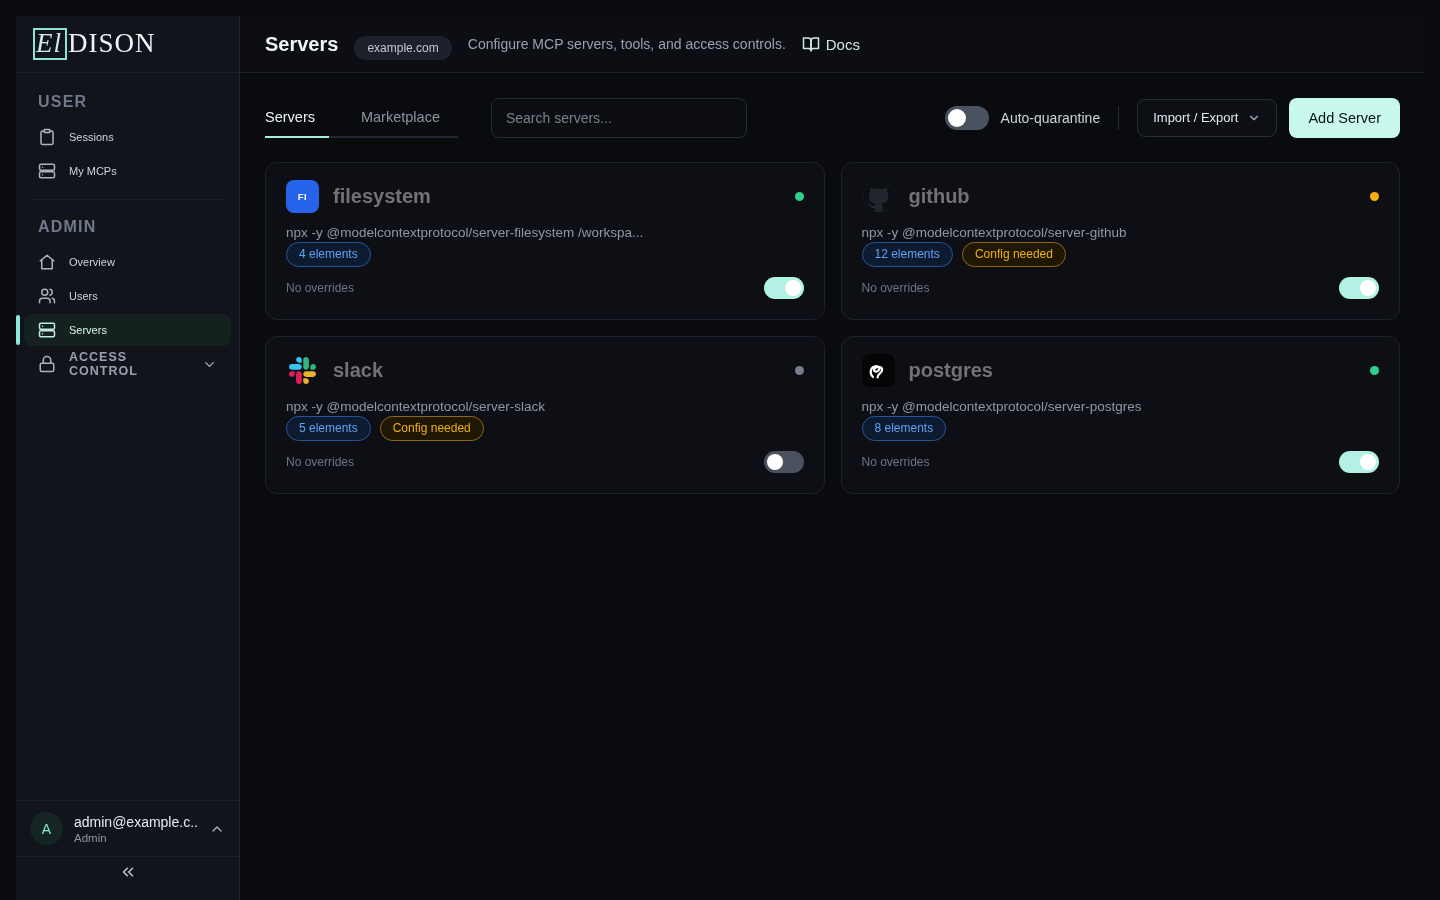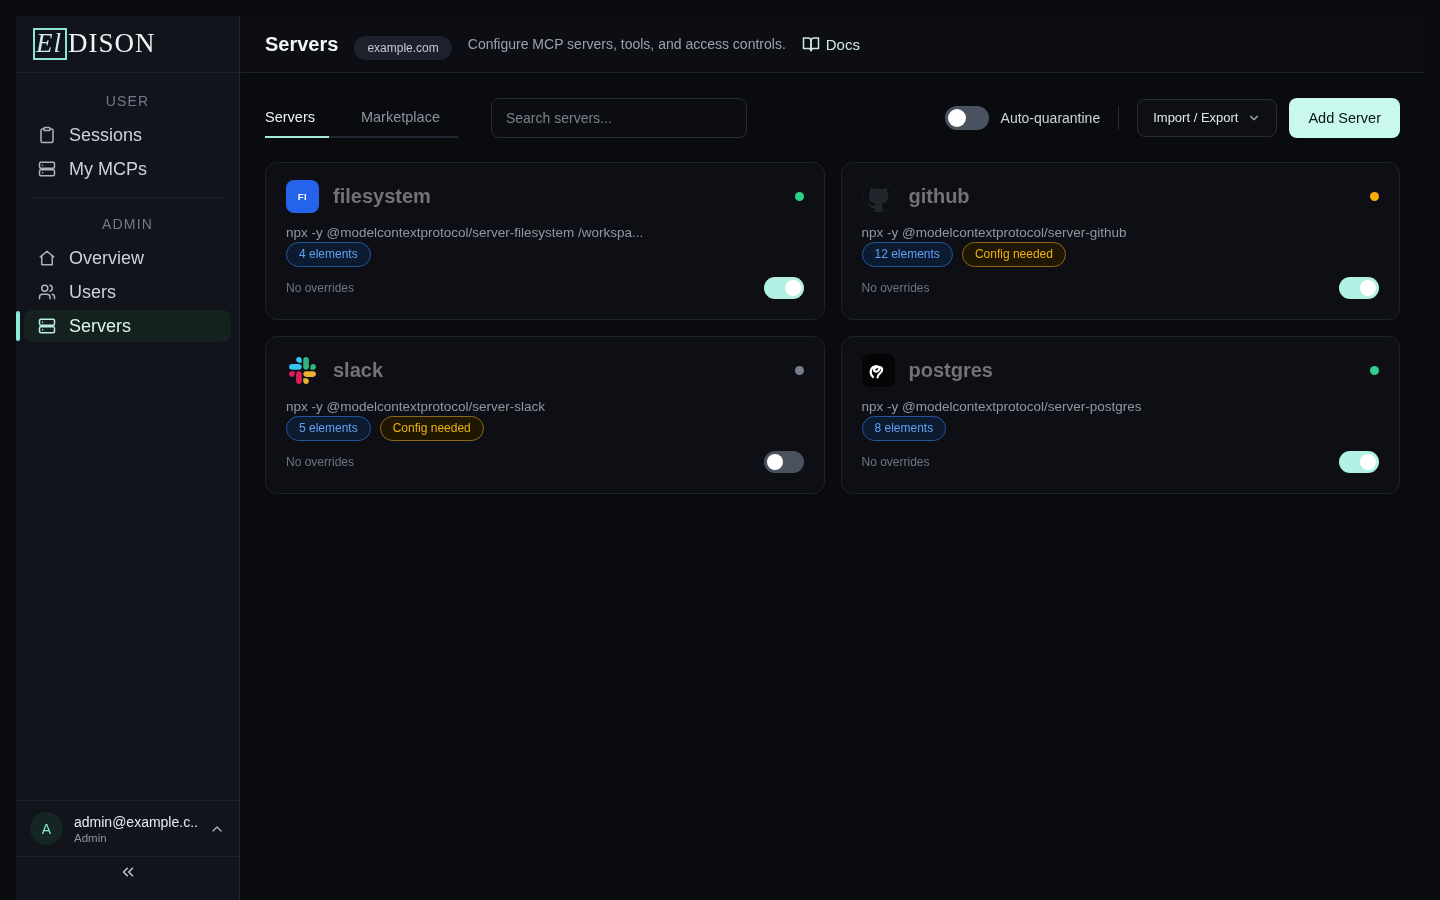--- a/index.html
+++ b/index.html
@@ -10,24 +10,24 @@
 
   
   .sidebar { position:absolute; left:16px; top:16px; bottom:0; width:224px;
     background:#12141b; border-right:1px solid #232733; display:flex; flex-direction:column; }
   .logo-row { height:57px; display:flex; align-items:center; padding-left:17px;
     border-bottom:1px solid #1e222c; flex:none; }
   .logo { font-family:"Liberation Serif", serif; font-size:27px; color:#f0f2f5; letter-spacing:1px; }
   .logo-box { display:inline-block; border:2px solid #8fe3d4; color:#c6eee6; font-style:italic;
     padding:0 3px 1px 1px; margin-right:1px; line-height:1; }
   .nav { padding:14px 0 0; flex:1; }
-  .section-label { font-size:14px; font-weight:normal; letter-spacing:1.2px; color:#717a8a;
-    padding:6px 22px 8px; text-transform:uppercase;text-align:center; }
+  .section-label { font-size:16px; font-weight:bold; letter-spacing:1.2px; color:#717a8a;
+    padding:6px 22px 8px; text-transform:uppercase; }
   .nav-item { position:relative; display:flex; align-items:center; gap:13px; height:32px;
-    margin:2px 8px; padding:0 14px; border-radius:8px; color:#ccd2dc; font-size:18px; cursor:pointer; }
+    margin:2px 8px; padding:0 14px; border-radius:8px; color:#ccd2dc; font-size:11px; cursor:pointer; }
   .nav-item svg { width:18px; height:18px; stroke:#aab2bf; flex:none; }
   .nav-item.active { background:#15211f; color:#d9f6ee; }
   .nav-item.active svg { stroke:#bdeee3; }
   .nav-item.active::before { content:""; position:absolute; left:-8px; top:1px; bottom:1px;
     width:4px; border-radius:4px; background:#8ceadb; }
   .nav-item.caps { font-size:12.5px; font-weight:bold; letter-spacing:1px; color:#99a1b0; }
   .nav-item .spacer { flex:1; }
   .nav-divider { height:1px; background:#1e222c; margin:12px 16px; }
 
   .sidebar-footer { flex:none; }
@@ -162,20 +162,31 @@
       </div>
       <div class="nav-item active">
         <svg class="stroke" viewBox="0 0 24 24">
             <rect x="2" y="3" width="20" height="8" rx="2"></rect>
             <rect x="2" y="13" width="20" height="8" rx="2"></rect>
             <line x1="6" y1="7" x2="6.01" y2="7"></line>
             <line x1="6" y1="17" x2="6.01" y2="17"></line>
           </svg>
         <span>Servers</span>
       </div>
+      <div class="nav-item caps">
+        <svg class="stroke" viewBox="0 0 24 24">
+            <rect x="3" y="11" width="18" height="11" rx="2"></rect>
+            <path d="M7 11V7a5 5 0 0 1 10 0v4"></path>
+          </svg>
+        <span>ACCESS CONTROL</span>
+        <span class="spacer"></span>
+        <svg class="stroke" viewBox="0 0 24 24" style="width:15px;height:15px">
+            <path d="m6 9 6 6 6-6"></path>
+          </svg>
+      </div>
     </nav>
 
     <div class="sidebar-footer">
       <div class="user-row">
         <div class="avatar">A</div>
         <div class="user-meta">
           <div class="user-name">admin@example.c...</div>
           <div class="user-role">Admin</div>
         </div>
         <svg class="stroke" viewBox="0 0 24 24">

